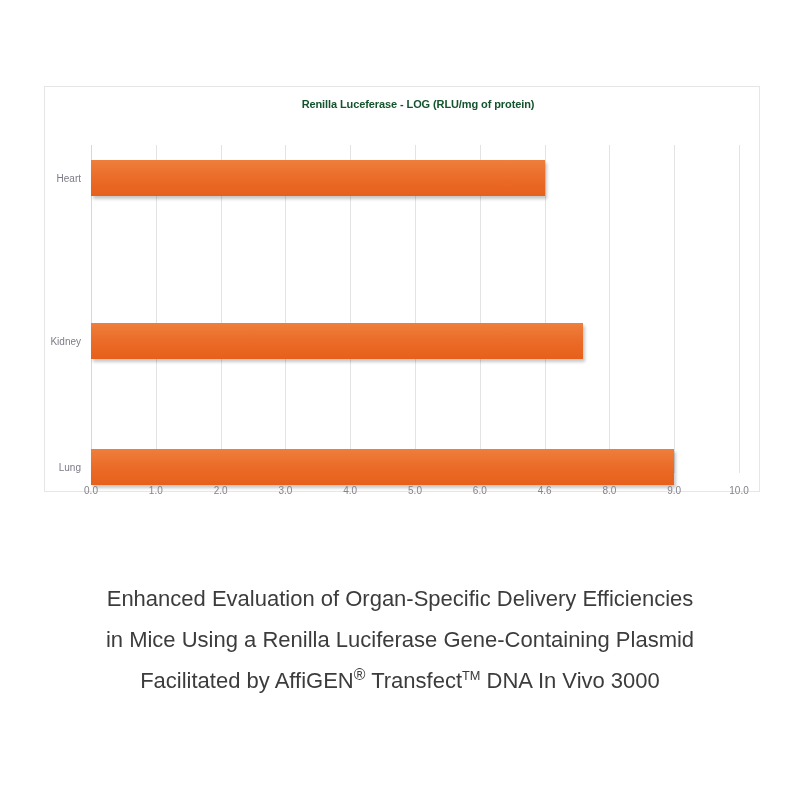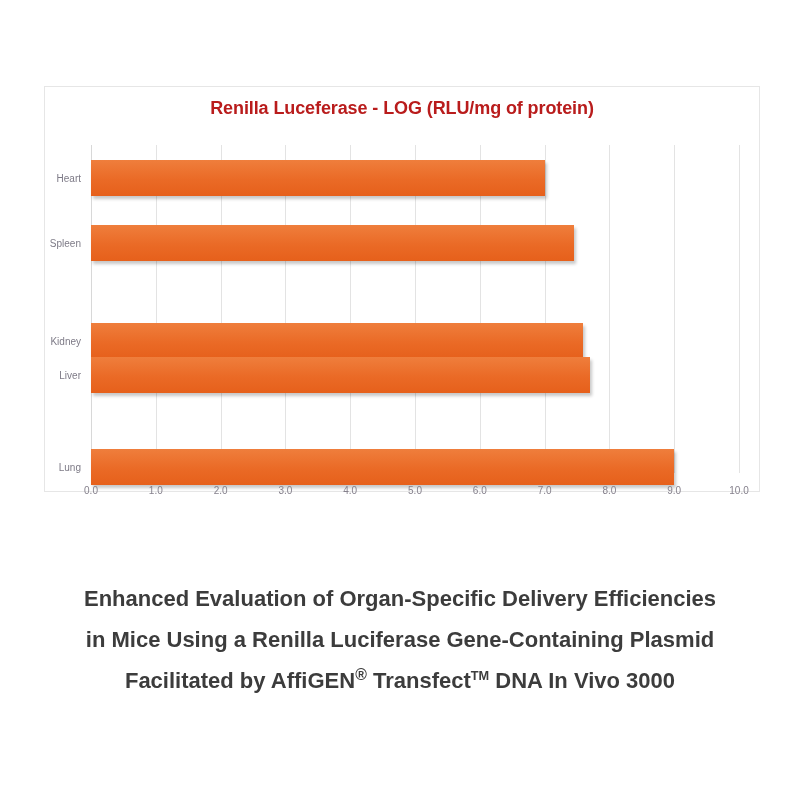--- a/index.html
+++ b/index.html
@@ -22,27 +22,27 @@
     top: 86px;
     width: 716px;
     height: 406px;
     box-sizing: border-box;
     border: 1px solid #e6e6e6;
     background: #ffffff;
   }
 
   #chart-title {
     position: absolute;
-    left: 0;
+    left: 16px;
     top: 11px;
     width: 100%;
     text-align: center;
-    font-size: 18px;
+    font-size: 11px;
     font-weight: bold;
-    color: #b91c1c;
+    color: #14532d;
     letter-spacing: -0.1px;
     white-space: nowrap;
   }
 
   
   #plot-area {
     position: absolute;
     left: 46px;
     top: 58px;
     width: 648px;
@@ -106,21 +106,21 @@
   
   #caption {
     position: absolute;
     left: 0;
     top: 578px;
     width: 800px;
     text-align: center;
     font-size: 22px;
     line-height: 41px;
     color: #3c3c3c;
-    font-weight: 700;
+    font-weight: 400;
   }
   #caption sup {
     font-size: 0.58em;
     vertical-align: super;
     line-height: 0;
   }
   #caption .reg {
     font-size: 0.72em;
     vertical-align: super;
     line-height: 0;
@@ -145,46 +145,38 @@
         <div class="gridline" style="left: 453.6px;"></div>
         <div class="gridline" style="left: 518.4px;"></div>
         <div class="gridline" style="left: 583.2px;"></div>
         <div class="gridline" style="left: 648px;"></div>
       </div>
     <div id="bars-layer">
         <div class="bar-row" style="top: 14.8px;">
           <div class="cat-label">Heart</div>
           <div class="bar" title="Heart: 7" style="width: 453.6px;"></div>
         </div>
-        <div class="bar-row" style="top: 80.4px;">
-          <div class="cat-label">Spleen</div>
-          <div class="bar" title="Spleen: 7.45" style="width: 482.76px;"></div>
-        </div>
         <div class="bar-row" style="top: 146px; margin-top: 32px;">
           <div class="cat-label">Kidney</div>
           <div class="bar" title="Kidney: 7.6" style="width: 492.48px;"></div>
-        </div>
-        <div class="bar-row" style="top: 211.6px;">
-          <div class="cat-label">Liver</div>
-          <div class="bar" title="Liver: 7.7" style="width: 498.96px;"></div>
         </div>
         <div class="bar-row" style="top: 264px; margin-top: 40px;">
           <div class="cat-label">Lung</div>
           <div class="bar" title="Lung: 9" style="width: 583.2px;"></div>
         </div>
       </div>
     <div id="ticks-layer">
         <div class="tick-label" style="left: 0px;">0.0</div>
         <div class="tick-label" style="left: 64.8px;">1.0</div>
         <div class="tick-label" style="left: 129.6px;">2.0</div>
         <div class="tick-label" style="left: 194.4px;">3.0</div>
         <div class="tick-label" style="left: 259.2px;">4.0</div>
         <div class="tick-label" style="left: 324px;">5.0</div>
         <div class="tick-label" style="left: 388.8px;">6.0</div>
-        <div class="tick-label" style="left: 453.6px;">7.0</div>
+        <div class="tick-label" style="left: 453.6px;">4.6</div>
         <div class="tick-label" style="left: 518.4px;">8.0</div>
         <div class="tick-label" style="left: 583.2px;">9.0</div>
         <div class="tick-label" style="left: 648px;">10.0</div>
       </div>
   </div>
 
 </div>
 
 <div id="caption">
   <div>Enhanced Evaluation of Organ-Specific Delivery Efficiencies</div>

